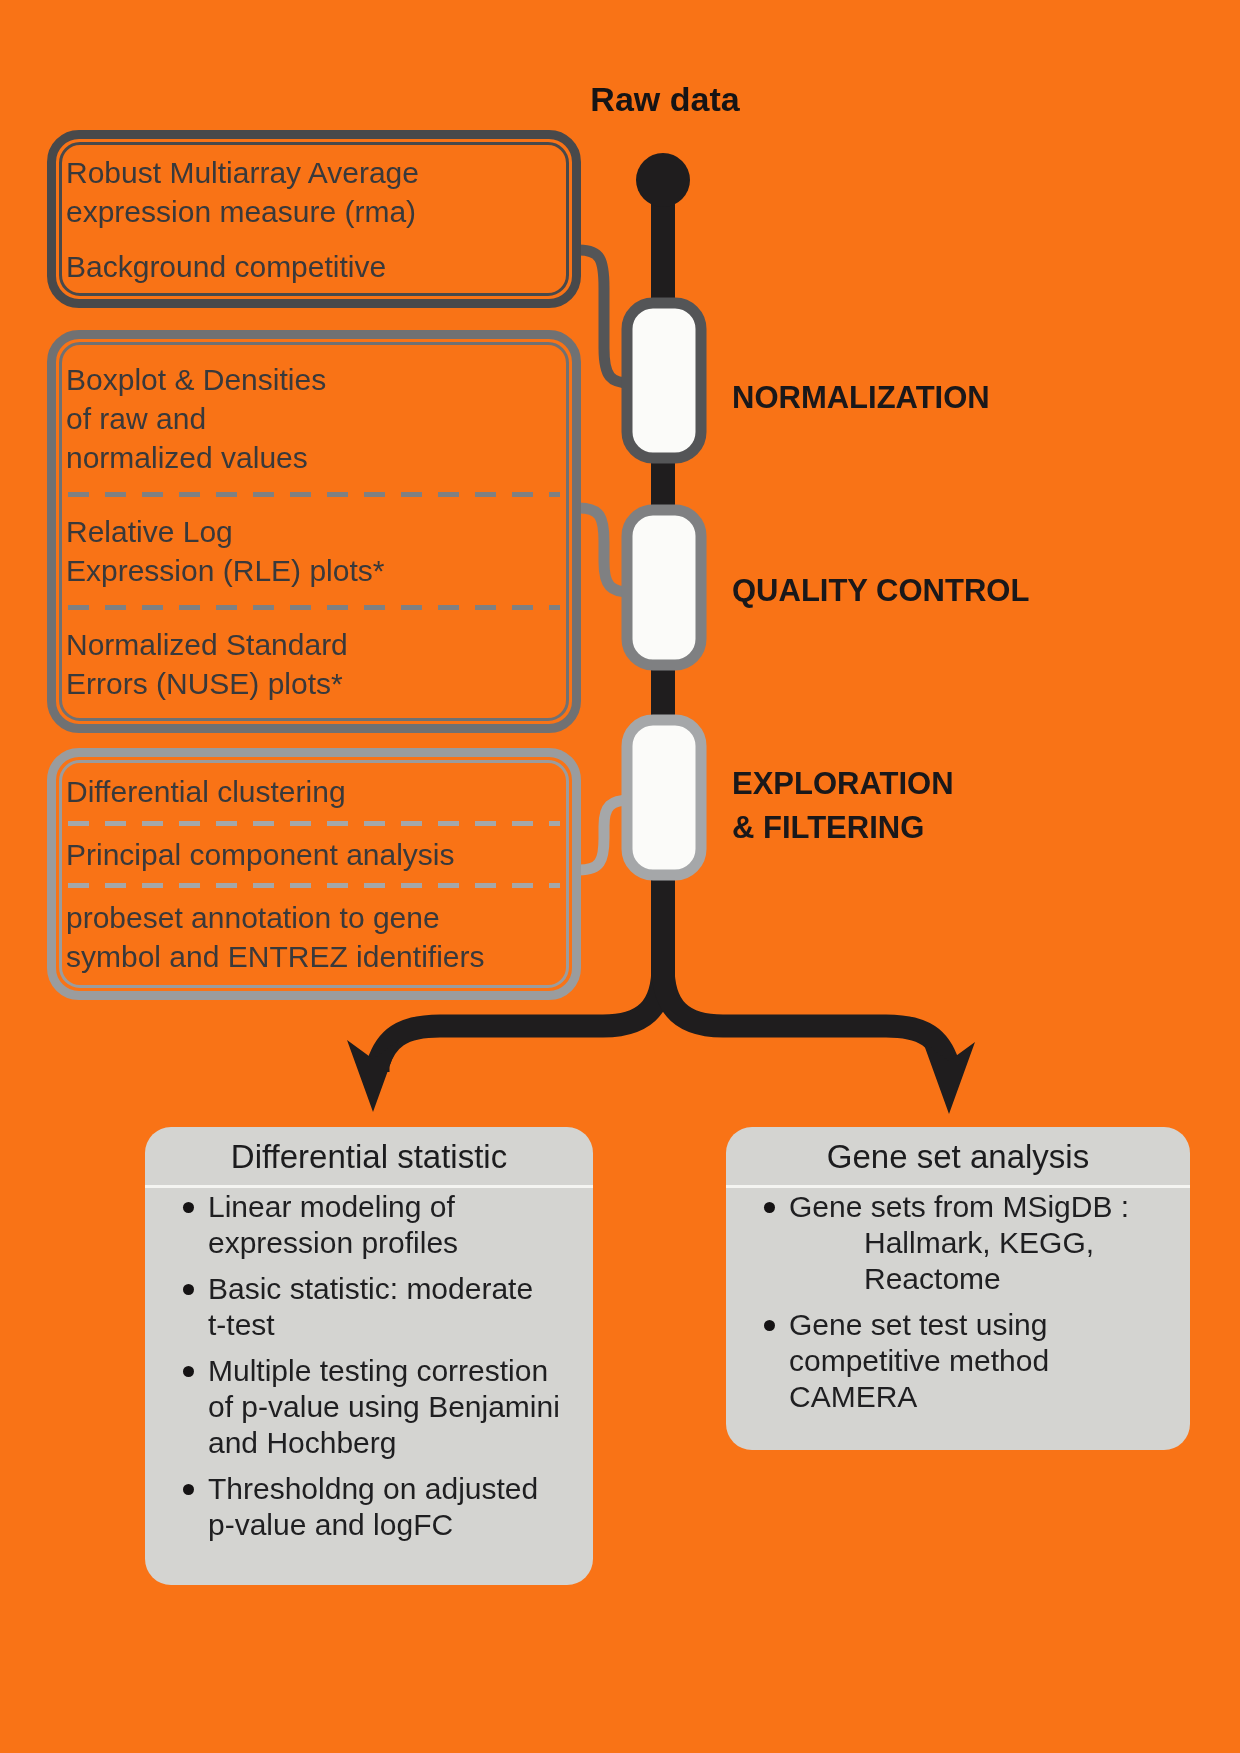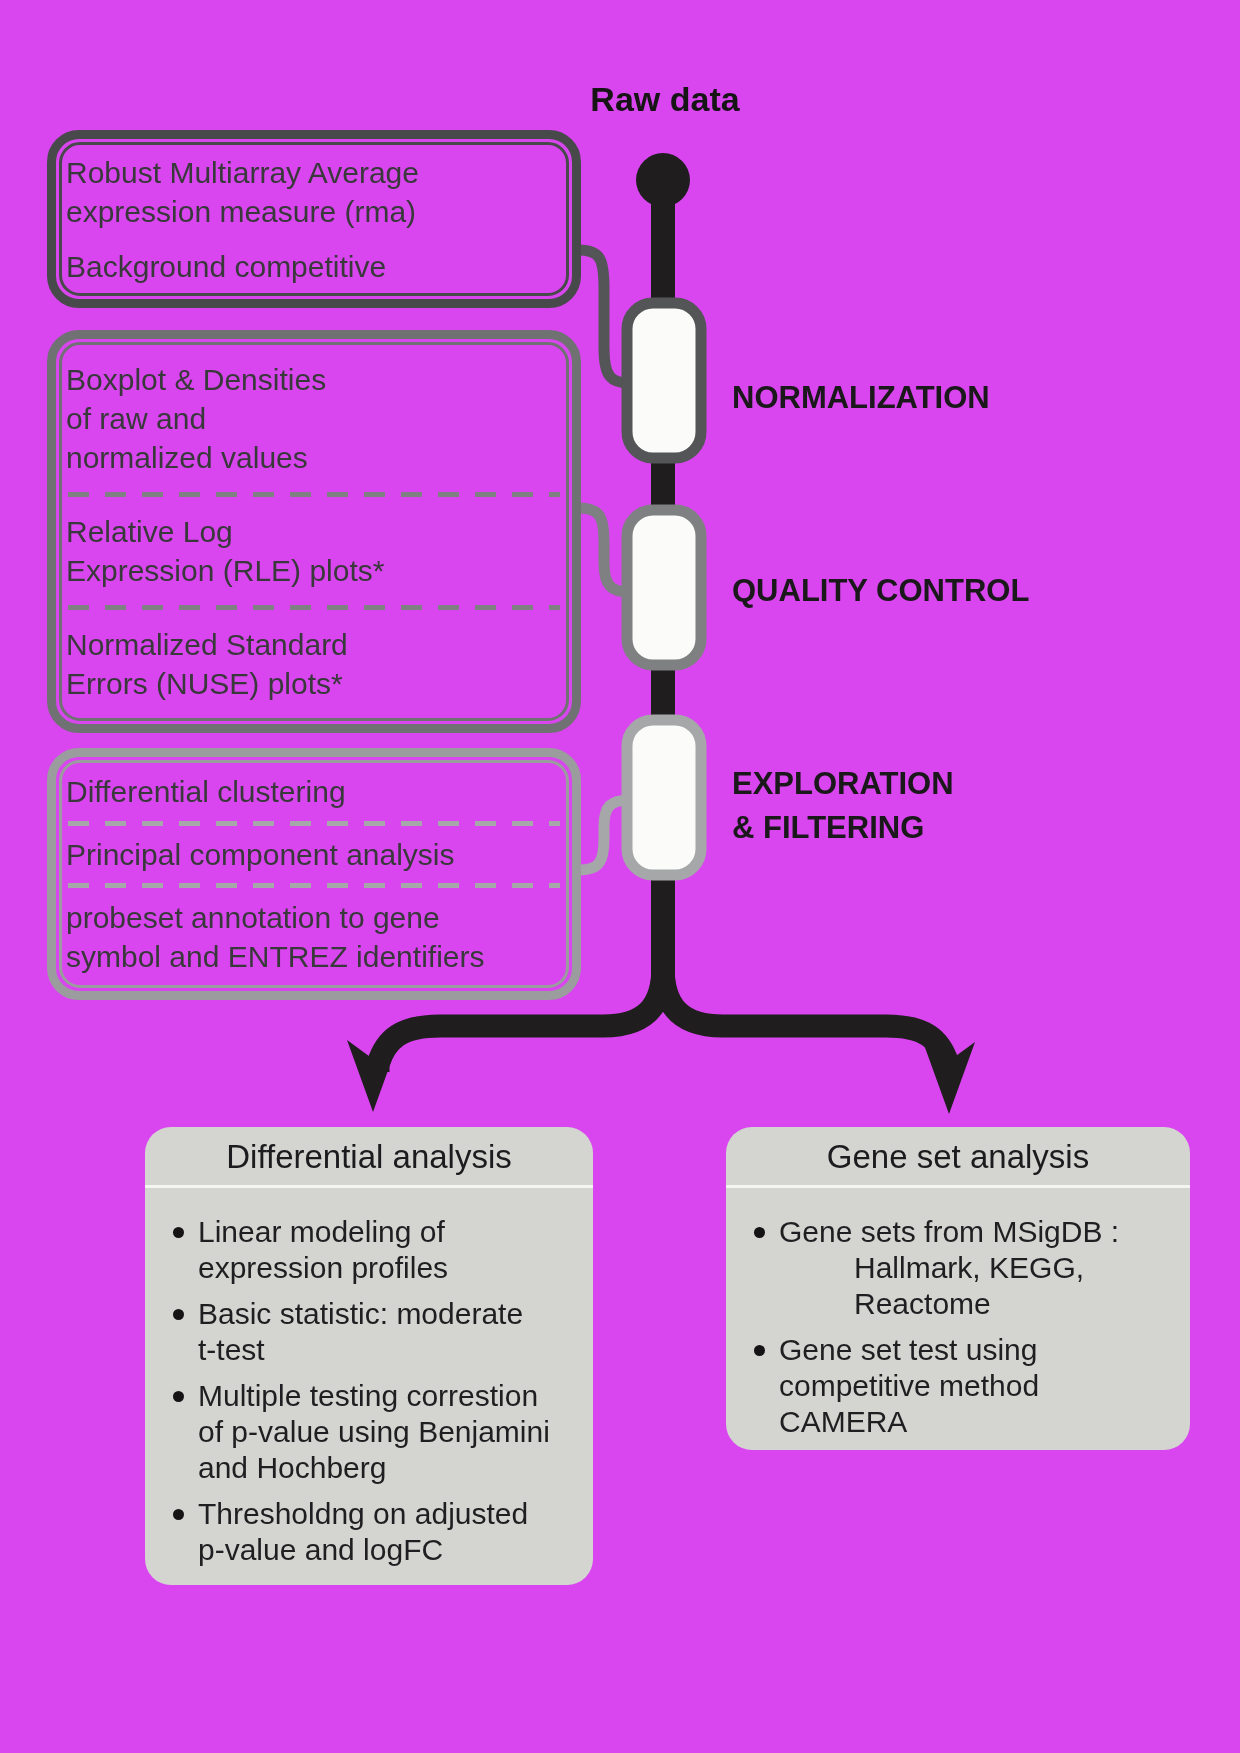--- a/index.html
+++ b/index.html
@@ -1,17 +1,17 @@
 <!DOCTYPE html>
 <html><head>
 <meta charset="utf-8">
 <style>
   html,body{margin:0;padding:0;background:#ffffff;}
   #canvas{
-    position:relative;width:1240px;height:1753px;background:#d946ef;overflow:hidden;
+    position:relative;width:1240px;height:1753px;background:#f97316;overflow:hidden;
     font-family:"Liberation Sans","DejaVu Sans",sans-serif;
   }
   .abs{position:absolute;}
   svg.art{position:absolute;left:0;top:0;width:1240px;height:1753px;}
 
   
   .raw-title{
     left:545px;top:80px;width:240px;text-align:center;
     font-size:34px;font-weight:bold;color:#161415;white-space:pre-line;
   }
@@ -38,21 +38,21 @@
   .sl1{left:732px;top:376px;}
   .sl2{left:732px;top:569px;}
   .sl3{left:732px;top:762px;}
 
   
   .abox{box-sizing:border-box;background:#d4d4d1;border-radius:26px;overflow:hidden;}
   .abox.left{left:145px;top:1127px;width:448px;height:458px;}
   .abox.right{left:726px;top:1127px;width:464px;height:323px;}
   .abox-title{font-size:33px;color:#1c1c1e;text-align:center;padding:11px 0 9px 0;
     border-bottom:3px solid #f4f4f1;}
-  .abox-body{padding:26px 18px 0 28px;}
+  .abox-body{padding:1px 18px 0 28px;margin-left:10px;}
   .bullet-item{display:flex;align-items:flex-start;margin-bottom:10px;}
   .bullet-dot{flex:0 0 auto;width:11px;height:11px;border-radius:50%;background:#151314;
     margin:13px 14px 0 0;}
   .bullet-text{font-size:30px;line-height:36px;color:#1f1f21;white-space:pre-wrap;}
 </style>
 </head>
 <body>
 
 <div id="canvas">
 
@@ -111,21 +111,21 @@
 symbol and ENTREZ identifiers</div>
     </div>
   </div>
 
   <div class="abs stage-label sl1">NORMALIZATION</div>
   <div class="abs stage-label sl2">QUALITY CONTROL</div>
   <div class="abs stage-label sl3">EXPLORATION
 &amp; FILTERING</div>
 
   <div class="abs abox left">
-    <div class="abox-title">Differential analysis</div>
+    <div class="abox-title">Differential statistic</div>
     <div class="abox-body">
       <div class="bullet-item">
         <span class="bullet-dot"></span>
         <span class="bullet-text">Linear modeling of
 expression profiles</span>
       </div>
       <div class="bullet-item">
         <span class="bullet-dot"></span>
         <span class="bullet-text">Basic statistic: moderate
 t-test</span>

